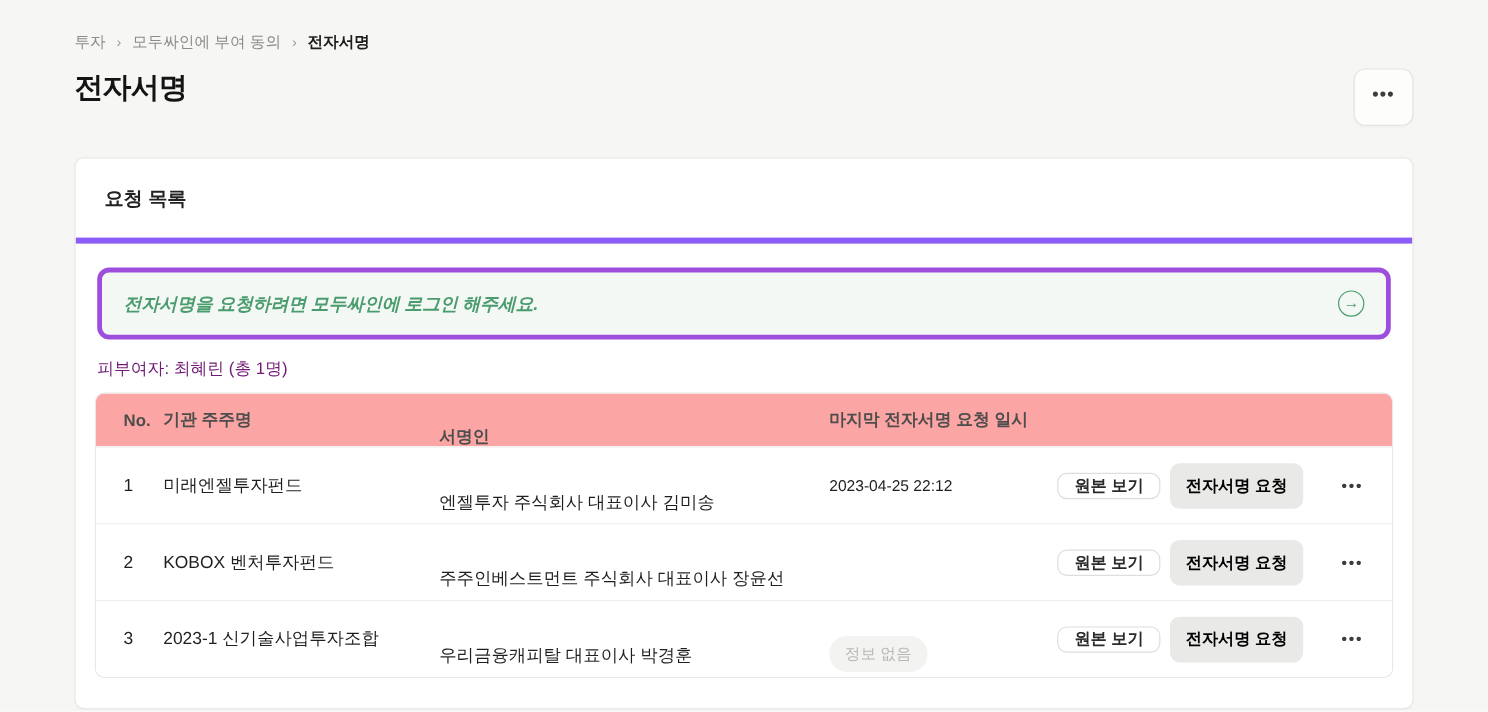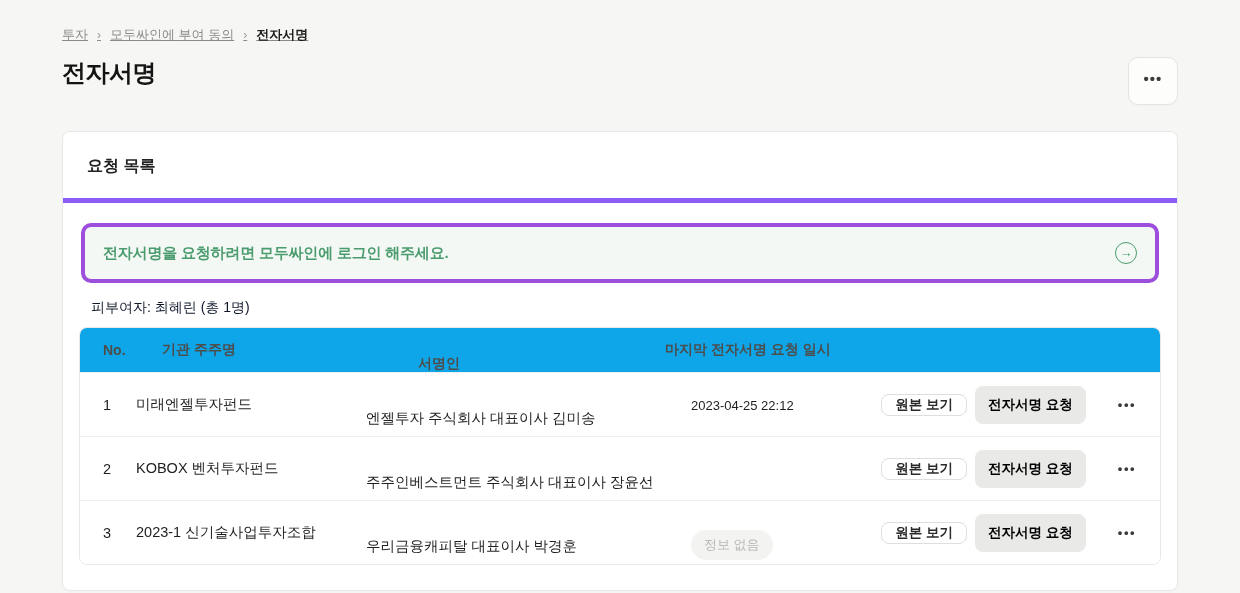--- a/index.html
+++ b/index.html
@@ -6,21 +6,21 @@
   html, body { width: 1240px; height: 593px; overflow: hidden; }
   body {
     font-family: "Liberation Sans", "DejaVu Sans", sans-serif;
     background: #f6f6f4;
     color: #1f1f1f;
     position: relative;
   }
   .page { padding: 26px 62px 0 62px; }
 
   
-  .breadcrumb { display: flex; align-items: center; gap: 9px; font-size: 13px; color: #8b8b89; text-decoration: underline; }
+  .breadcrumb { display: flex; align-items: center; gap: 9px; font-size: 13px; color: #8b8b89; }
   .breadcrumb .crumb { cursor: default; }
   .breadcrumb .sep { color: #9a9a98; font-size: 12px; }
   .breadcrumb .crumb.current { color: #1c1c1c; font-weight: 700; }
 
   
   .title-row { display: flex; align-items: flex-start; justify-content: space-between; margin-top: 13px; }
   .page-title { font-size: 24px; font-weight: 800; color: #141414; letter-spacing: -0.5px; }
   .more-btn {
     width: 50px; height: 48px; background: #fdfdfc; border: 1px solid #e4e4e2;
     border-radius: 10px; font-size: 15px; font-weight: 700; color: #3c3c3c;
@@ -39,33 +39,33 @@
   .card-header-title { font-size: 16px; font-weight: 700; color: #222; }
   .card-body { padding: 18px 16px 20px 16px; }
 
   
   .banner {
     border: 4px solid #9d4edd; border-radius: 10px;
     background: #f4f8f4; padding: 15px 18px;
     display: flex; align-items: center; justify-content: space-between;
     margin: 2px 2px 16px 2px; cursor: pointer;
   }
-  .banner-text { font-size: 15px; font-weight: 700; color: #4a9c6e; letter-spacing: -0.2px; }
+  .banner-text { font-size: 15px; font-weight: 700; color: #4a9c6e; letter-spacing: -0.2px; font-style: italic; }
   .banner-arrow {
     width: 22px; height: 22px; border: 1.6px solid #4a9c6e; border-radius: 50%;
     color: #4a9c6e; font-size: 13px; line-height: 19px; text-align: center;
     flex: 0 0 auto; font-weight: 400;
   }
 
-  .grantee-line { font-size: 14px; color: #0f172a; margin: 2px 2px 10px 12px; }
+  .grantee-line { font-size: 14px; color: #701a75; margin: 2px 2px 10px 2px; }
 
   
   .table { border: 1px solid #e8e8e6; border-radius: 8px; overflow: hidden; }
   .t-row { display: flex; align-items: center; }
-  .t-head { background: #0ea5e9; height: 44px; font-size: 14px; color: #4d4d4b; font-weight: 600; gap: 26px; }
+  .t-head { background: #fca5a5; height: 44px; font-size: 14px; color: #4d4d4b; font-weight: 600; }
   .t-body-row { background: #fff; height: 64px; border-top: 1px solid #efefed; font-size: 14.5px; color: #1f1f1f; }
   .col-no { width: 56px; padding-left: 23px; flex: 0 0 auto; }
   .col-org { width: 230px; flex: 0 0 auto; }
   .col-signer { flex: 1 1 auto; margin-top: 28px; }
   .col-date { width: 207px; flex: 0 0 auto; }
   .col-actions { flex: 0 0 auto; display: flex; align-items: center; justify-content: flex-end; padding-right: 22px; width: 262px; }
   .date-text { font-size: 13px; color: #1f1f1f; }
   .pill-muted {
     display: inline-block; background: #f3f3f2; color: #b8b8b6;
     font-size: 13px; border-radius: 999px; padding: 6px 13px; margin-top: 24px;

